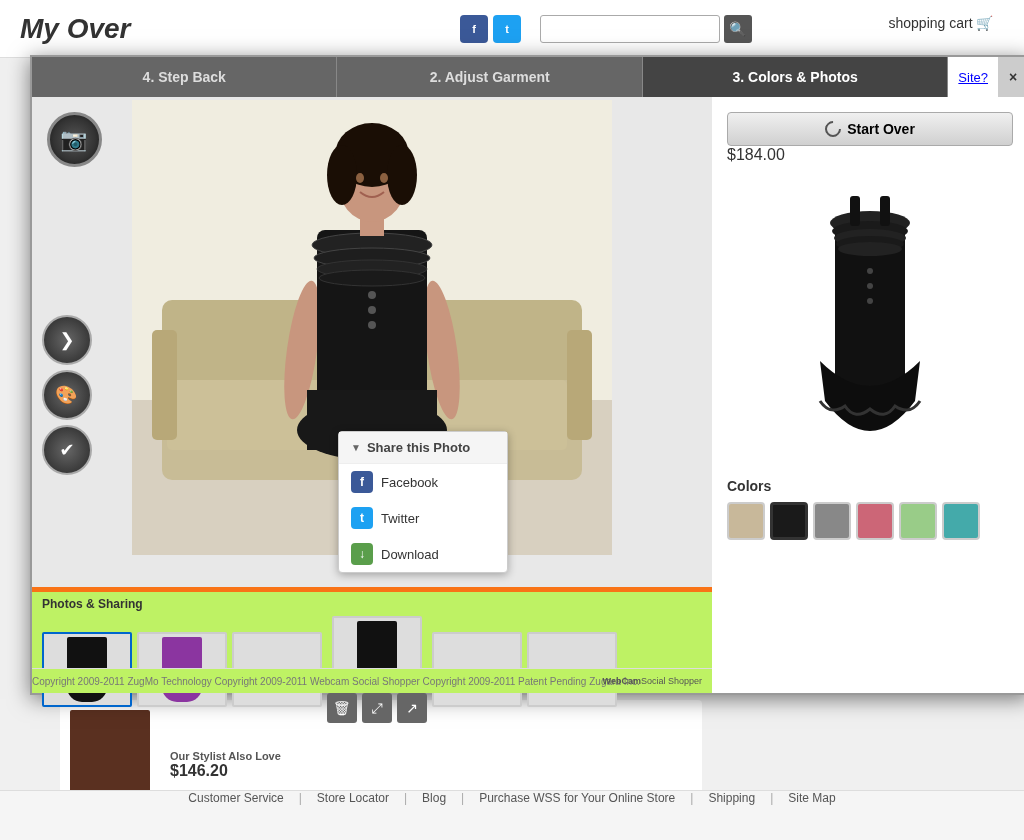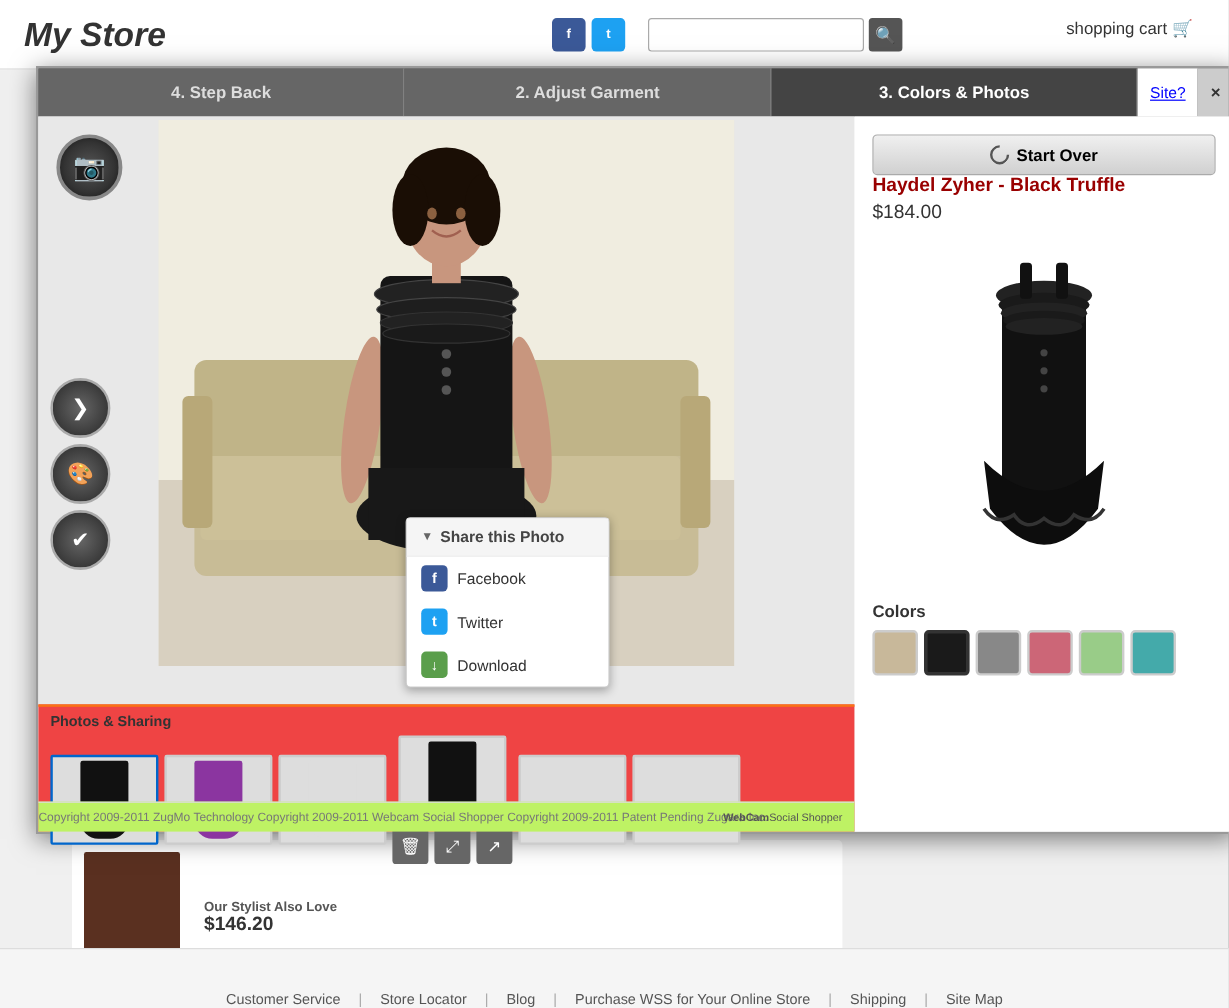--- a/index.html
+++ b/index.html
@@ -41,21 +41,21 @@
     }
 
     .store-footer {
       position: absolute;
       bottom: 0; left: 0;
       width: 1024px;
       height: 50px;
       background: #f5f5f5;
       border-top: 1px solid #ddd;
       display: flex;
-      align-items: flex-end;
+      align-items: flex-start;
       justify-content: center;
       font-size: 12px;
       color: #555;
       gap: 15px;
     }
 
     .footer-link {
       color: #555;
       text-decoration: none;
       cursor: pointer;
@@ -272,22 +272,22 @@
     .twitter-icon { background: #1da1f2; }
     .download-icon { background: #5a9e4b; }
 
     
     .thumbnail-area {
       position: absolute;
       bottom: 0;
       left: 0;
       right: 0;
       height: 106px;
-      background: #ef4444;
-      border-top: 2px solid #f97316;
+      background: #bef264;
+      border-top: 5px solid #f97316;
       padding: 5px 10px;
     }
 
     .photos-label {
       font-size: 12px;
       font-weight: bold;
       color: #333;
       margin-bottom: 5px;
     }
 
@@ -569,21 +569,21 @@
       display: flex;
       align-items: center;
       gap: 4px;
     }
   </style>
 </head>
 <body>
 
 <div class="store-bg">
   <div class="store-header">
-    <div class="store-title">My Store</div>
+    <div class="store-title">My Over</div>
     <div class="header-icons">
       <div class="header-icon-box fb">f</div>
       <div class="header-icon-box tw">t</div>
     </div>
     <div class="header-search"></div>
     <div class="header-search-btn">🔍</div>
     <div class="header-cart">
       <span>shopping cart</span>
       🛒
     </div>
@@ -770,21 +770,20 @@
         </div>
       </div>
     </div>
 
     <div class="product-panel">
       <button class="start-over-btn">
         <span class="refresh-icon"></span>
         <span>Start Over</span>
       </button>
 
-      <div class="product-name">Haydel Zyher - Black Truffle</div>
       <div class="product-price">$184.00</div>
 
       <div class="product-image-container">
 
         <svg class="product-dress-svg" viewBox="0 0 140 280">
 
           <rect x="35" y="40" width="70" height="180" fill="#111" rx="5"></rect>
 
           <ellipse cx="70" cy="42" rx="40" ry="12" fill="#222"></ellipse>
           <ellipse cx="70" cy="50" rx="38" ry="10" fill="#1a1a1a"></ellipse>

